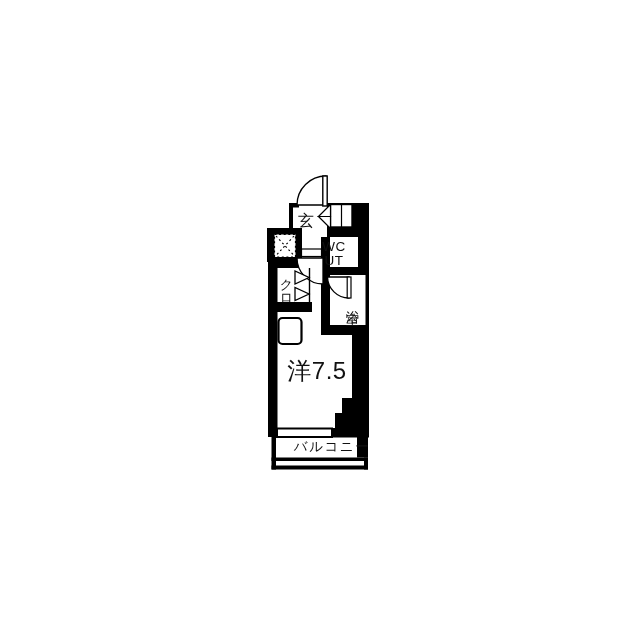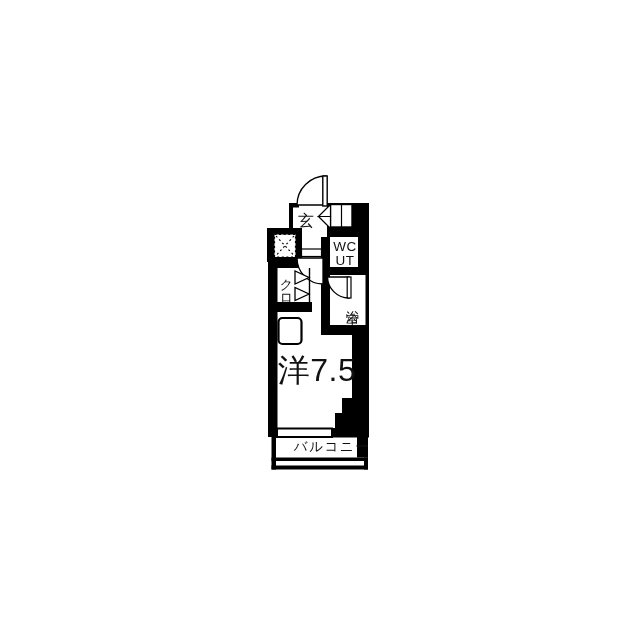--- a/index.html
+++ b/index.html
@@ -12,21 +12,21 @@
   .fixture{fill:var(--floor,#fff);stroke:var(--wall,#000);}
   .lbl{
     position:absolute;transform:translate(-50%,-50%);
     color:var(--ink,#111);white-space:nowrap;line-height:1.05;
     user-select:none;
   }
   .lbl-entrance{font-size:16px;}
   .lbl-wcut{font-size:13.5px;text-align:center;line-height:14px;letter-spacing:0.5px;}
   .lbl-vert{writing-mode:vertical-rl;text-orientation:upright;letter-spacing:2px;font-size:13.5px;}
   .lbl-closet{font-size:13px;letter-spacing:1px;}
-  .lbl-main{font-size:32px;letter-spacing:0.5px;}
+  .lbl-main{font-size:24px;letter-spacing:0.5px;}
   .lbl-balcony{font-size:13.5px;letter-spacing:1.5px;}
 </style>
 </head>
 <body>
 
 <div class="stage">
 
   <svg class="plan-svg" width="640" height="640" viewBox="0 0 640 640">
 
     <rect class="wall" x="327" y="203" width="42" height="34"></rect>
@@ -75,21 +75,21 @@
     <path class="fixture" stroke-width="1.3" d="M295,271 L295,284 L309,277.5 Z"></path>
     <path class="fixture" stroke-width="1.3" d="M295,287.5 L295,300.5 L309,294 Z"></path>
 
     <rect class="fixture" stroke-width="2.2" rx="4" x="278.5" y="318" width="23" height="26"></rect>
 
     <rect class="fixture" stroke-width="2" x="277" y="428.5" width="55" height="8.5"></rect>
   </svg>
 
   <div class="lbl lbl-entrance" style="left:306px;top:221px;">玄</div>
 
-  <div class="lbl lbl-wcut" style="left:345px;top:254px;">
+  <div class="lbl lbl-wcut" style="left:334px;top:254px;">
     <span style="display:block">WC</span>
     <span style="display:block">UT</span>
   </div>
 
   <div class="lbl lbl-vert" style="left:352px;top:302px;">浴室</div>
 
   <div class="lbl lbl-vert lbl-closet" style="left:286px;top:285px;">クロ</div>
 
   <div class="lbl lbl-main" style="left:317px;top:371px;">洋7.5</div>
 

